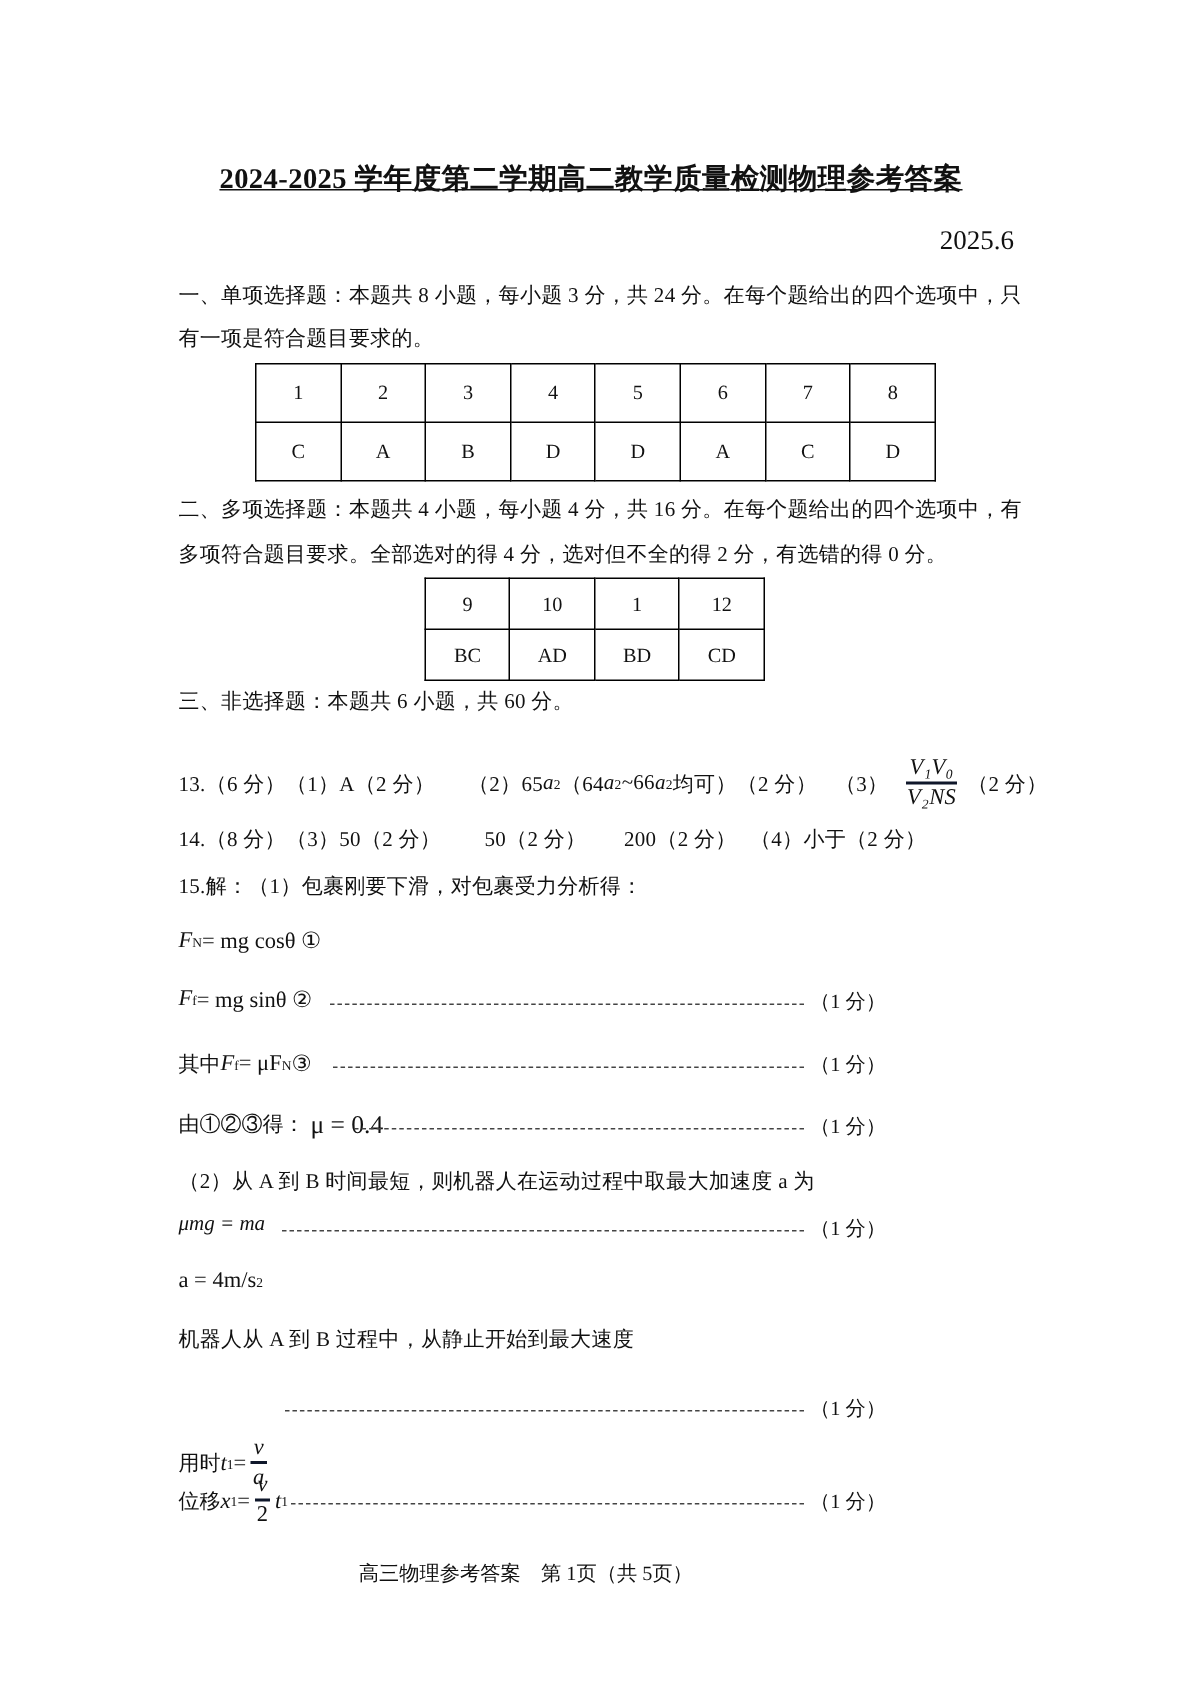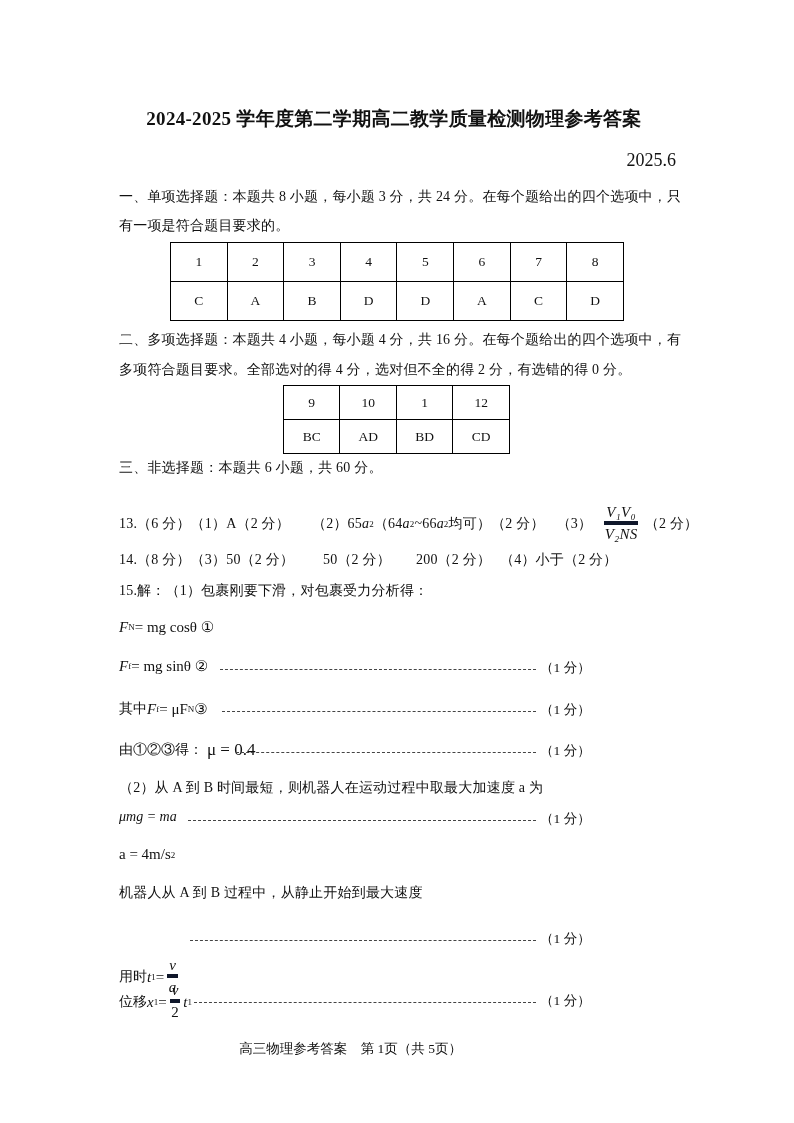--- a/index.html
+++ b/index.html
@@ -4,37 +4,37 @@
 <style>
   html, body { margin: 0; padding: 0; background: #ffffff; }
   body {
     width: 794px; height: 1123px; position: relative; overflow: hidden;
     font-family: "Liberation Serif", "DejaVu Serif", serif;
     color: #111; font-size: 14px;
   }
   .abs { position: absolute; white-space: nowrap; }
   .title {
     left: 0; width: 788px; top: 106px; text-align: center;
-    font-size: 19px; font-weight: bold; letter-spacing: 0.3px;
+    font-size: 19px; font-weight: bold; letter-spacing: 0.3px; text-decoration: underline;
   }
   .date { right: 118px; top: 150px; font-size: 18px; }
   .para { left: 119px; font-size: 14px; letter-spacing: 0.2px; }
   table.ans { position: absolute; border-collapse: collapse; }
   table.ans td {
     border: 1.5px solid #000; text-align: center; font-size: 13.5px;
     padding: 0; height: 38px;
   }
   #t1 { left: 170px; top: 242px; width: 454px; }
   #t1 td { width: 56px; }
   #t2 { left: 283px; top: 385px; width: 227px; }
   #t2 td { width: 56px; height: 33px; }
   i.v { font-style: italic; }
   sub, sup { font-size: 9px; }
   .frac { display: inline-flex; flex-direction: column; align-items: center; vertical-align: middle; margin: 0 3px; }
-  .frac .num { border-bottom: 4px solid #0f172a; padding: 0 2px; line-height: 17px; font-style: italic; }
+  .frac .num { border-bottom: 2px solid #0f172a; padding: 0 2px; line-height: 17px; font-style: italic; }
   .frac .den { line-height: 19px; font-style: italic; }
   .mathline { left: 119px; font-size: 15px; display: flex; align-items: center; }
   .leader { position: absolute; height: 1px; border-top: 1.2px dashed #444; }
   .score { left: 540px; font-size: 13.5px; }
   .footer { left: 0; width: 701px; text-align: center; top: 1040px; font-size: 13.5px; }
 </style>
 </head>
 <body>
 
 <div class="abs title">2024-2025 学年度第二学期高二教学质量检测物理参考答案</div>

